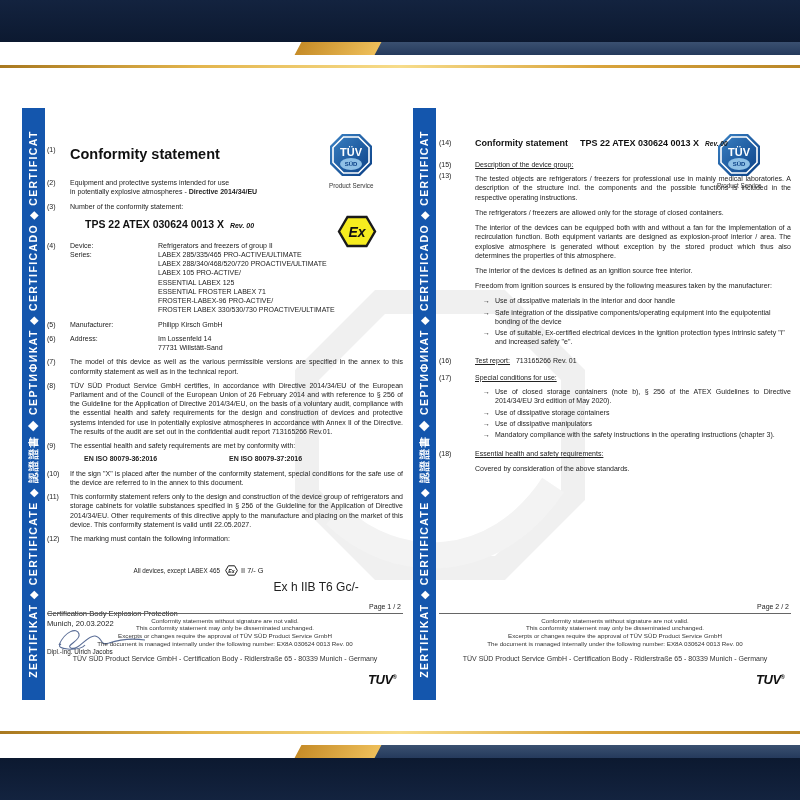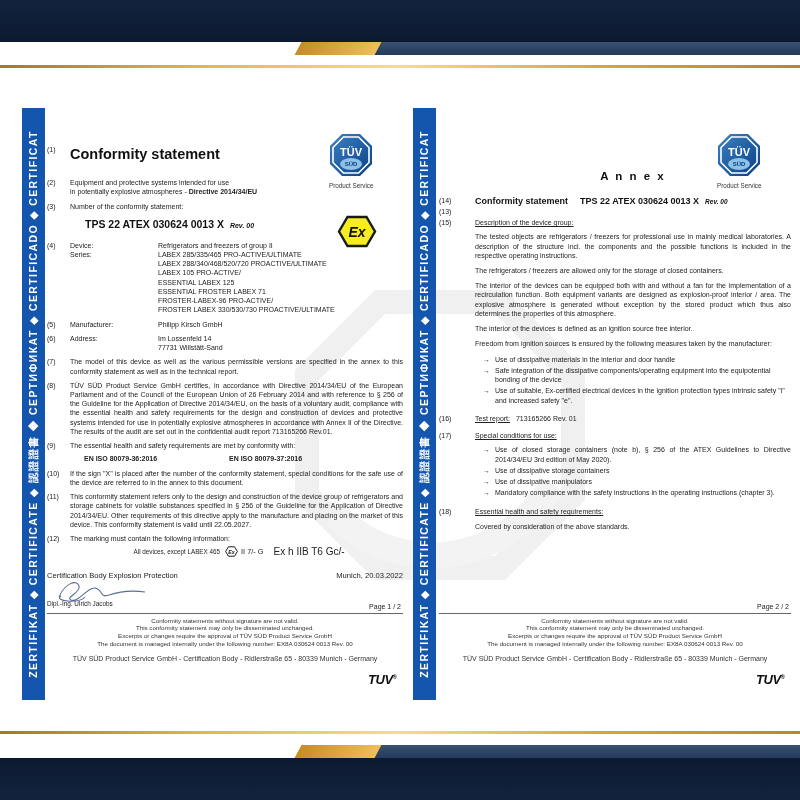--- a/index.html
+++ b/index.html
@@ -53,23 +53,23 @@
   .series-list div { white-space:nowrap; }
 
   .just { text-align:justify; }
 
   .stds { display:flex; font-weight:bold; margin:4px 0 0 14px; }
   .stds span:first-child { width:145px; }
 
   .mark-row { display:flex; align-items:center; margin:2px 0 0 28px; }
   .mark-label { width:122px; text-align:right; font-size:6.3px; flex-shrink:0; }
   .mark-code { font-size:7.4px; margin:0 10px 0 3px; }
-  .mark-prot { font-size:10px; }
-
-  .sign-row { display:flex; justify-content:space-between; margin-top:13px; font-size:7.6px; }
+  .mark-prot { font-size:12px;margin-top:35px; }
+
+  .sign-row { display:flex; justify-content:space-between; margin-top:13px; font-size:7.6px;flex-direction:column; }
   .sig-svg { margin:-4px 0 0 4px; display:block; }
   .signer { font-size:6.4px; margin-top:-3px; }
 
   .ex-logo-wrap { position:absolute; right:26px; top:82px; }
 
   
   .annex-title { text-align:center; font-size:11.5px; font-weight:bold; letter-spacing:2px; margin:36px 0 12px 0; color:#111; }
   .h14 { font-size:9px; font-weight:bold; color:#111; margin-bottom:10px; }
   .h14 .cno { margin-left:12px; }
   .h14 .rev { font-size:6.5px; }
@@ -285,21 +285,20 @@
       <polygon points="14.5,4 29.5,4 40,14.5 40,29.5 29.5,40 14.5,40 4,29.5 4,14.5" fill="none" stroke="#ffffff" stroke-width="1.6"></polygon>
       <ellipse cx="22" cy="31" rx="11" ry="6" fill="#8fc0e6"></ellipse>
       <text x="22" y="23" text-anchor="middle" font-size="11" font-weight="bold" fill="#ffffff">TÜV</text>
       <text x="22" y="33" text-anchor="middle" font-size="6" font-weight="bold" fill="#0a3f85">SÜD</text>
     </svg>
     <div class="tuv-ps">Product Service</div>
   </div>
 
   <div class="item">
     <span class="num" style="top:38px">(13)</span>
-    <div class="annex-title">A n n e x</div>
   </div>
 
   <div class="item">
     <span class="num">(14)</span>
     <div class="h14">
       <span>Conformity statement</span><span class="cno">TPS 22 ATEX 030624 0013 X</span><span class="rev">Rev. 00</span>
     </div>
   </div>
 
   <div class="item">

